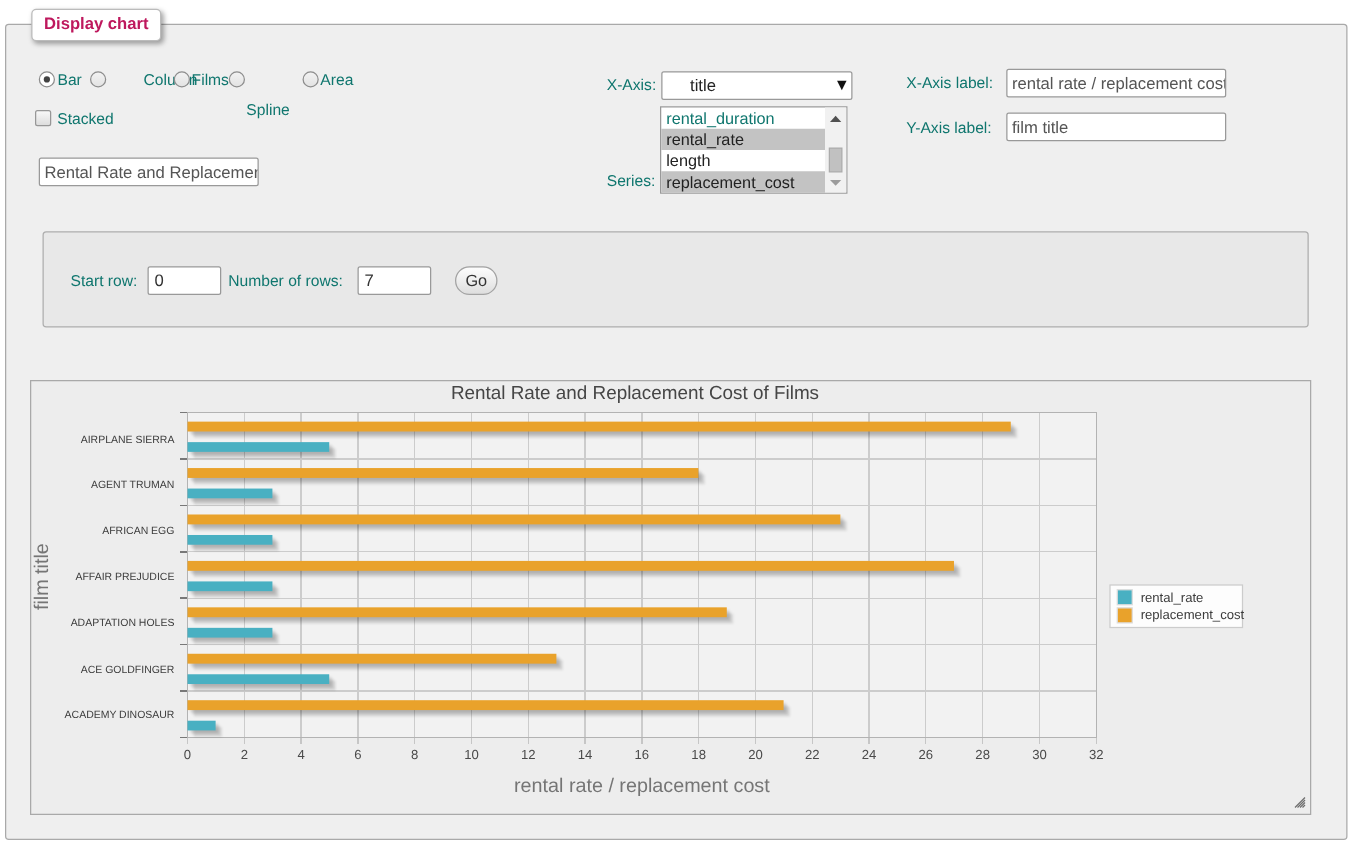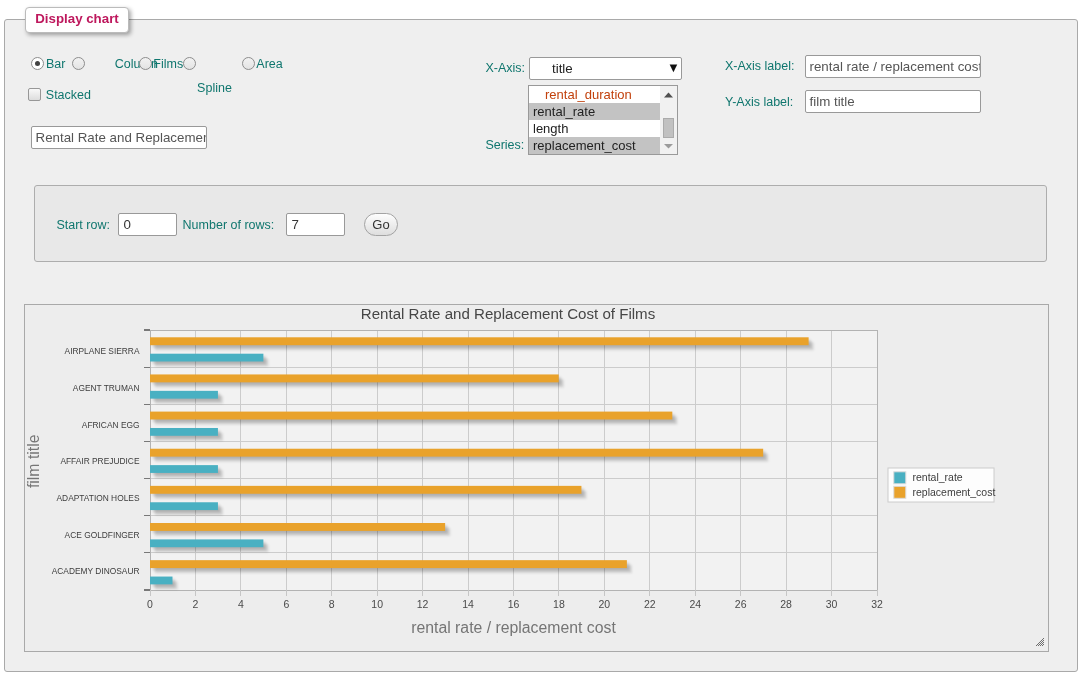--- a/index.html
+++ b/index.html
@@ -39,21 +39,21 @@
 <div class="lbl" style="left:485.4px;top:62px;">X-Axis:</div>
 <div class="inp" style="left:529px;top:56.5px;width:153px;height:23.5px;color:#222;padding-left:22px;">title</div>
 <div class="abs" style="left:667px;top:61.3px;font-size:13px;color:#111;line-height:13px;">▼</div>
 
 <div class="lbl" style="left:725px;top:60px;">X-Axis label:</div>
 <div class="inp" style="left:805px;top:55px;width:176px;height:23px;">rental rate / replacement cost</div>
 <div class="lbl" style="left:725px;top:95.5px;">Y-Axis label:</div>
 <div class="inp" style="left:805px;top:90px;width:176px;height:23px;">film title</div>
 
 <div class="abs" style="left:528px;top:84.5px;width:150px;height:70.5px;background:#fff;border:1px solid #999;"></div>
-<div class="abs" style="left:529px;top:85.5px;width:131px;height:17px;font-size:13px;color:#c2410c;padding-left:16px;line-height:17.1px;height:17.1px;">rental_duration</div>
+<div class="abs" style="left:529px;top:85.5px;width:131px;height:17px;font-size:13px;color:#0f766e;padding-left:4px;line-height:17.1px;height:17.1px;">rental_duration</div>
 <div class="abs" style="left:529px;top:102.6px;width:131px;height:17px;font-size:13px;color:#222;padding-left:4px;line-height:17.1px;height:17.1px;background:#c3c3c3;">rental_rate</div>
 <div class="abs" style="left:529px;top:119.7px;width:121px;height:17px;font-size:13px;color:#222;padding-left:4px;line-height:17.1px;height:17.1px;">length</div>
 <div class="abs" style="left:529px;top:136.8px;width:131px;height:17px;font-size:13px;color:#222;padding-left:4px;line-height:17.1px;height:17.1px;background:#c3c3c3;">replacement_cost</div>
 
 <div class="abs" style="left:660px;top:85.5px;width:17px;height:68.5px;background:#f1f1f1;"></div>
 <svg class="abs" style="left:660px;top:85.5px;" width="17" height="69" viewBox="0 0 17 69">
   <path d="M4 11.5 L13 11.5 L8.5 6.5 Z" fill="#505050"></path>
   <rect x="3.5" y="32.5" width="10" height="19" fill="#c1c1c1" stroke="#ababab" stroke-width="1"></rect>
   <path d="M4 58 L13 58 L8.5 62.5 Z" fill="#9b9b9b"></path>
 </svg>

